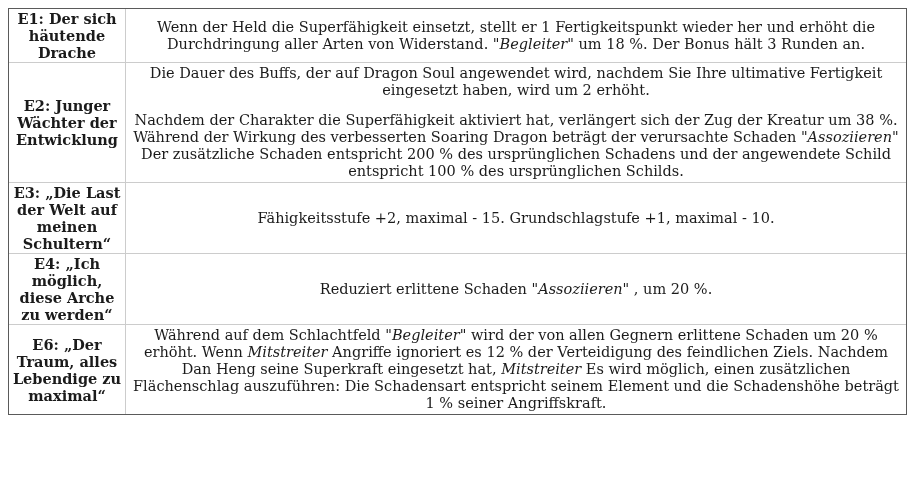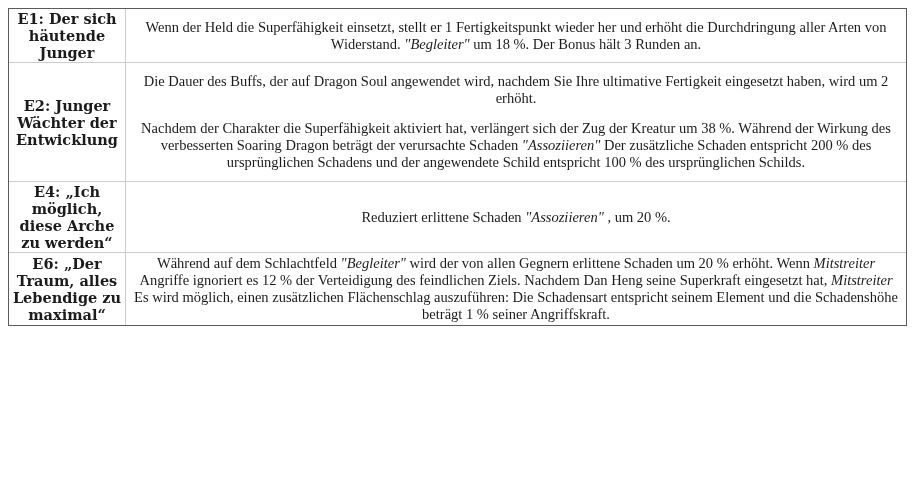--- a/index.html
+++ b/index.html
@@ -34,56 +34,65 @@
   }
   .t-row:last-child .t-cell { border-bottom: none; }
   .label-cell {
     width: 112px;
     border-right: 1px solid #cccccc;
     padding: 1px 2px;
     font-weight: bold;
   }
   .label-prefix { font-weight: bold; }
   .desc-cell { padding: 2px 6px; }
-  .desc-cell p { margin: 0; font-family: Liberation Serif, serif; }
+  .desc-cell p { margin: 0; }
   .desc-cell p + p { margin-top: 13px; }
   .desc-cell em { font-style: italic; }
   
   .t-row:nth-child(1) { height: 53px; }
   .t-row:nth-child(2) { height: 119px; }
   .t-row:nth-child(3) { height: 70px; }
   .t-row:nth-child(4) { height: 66px; }
   .t-row:nth-child(5) { height: 64px; }
   .t-row:nth-child(6) { height: 104px; }
 </style>
 </head>
 <body>
 
 <div class="eidolon-table" id="eidolon-table">
   <div class="t-row">
     <div class="t-cell label-cell">
       <span class="label-prefix">E1: </span>
-      <b class="label-title">Der sich häutende Junger</b>
+      <b class="label-title">Der sich häutende Drache</b>
     </div>
     <div class="t-cell desc-cell">
         <p><span>Wenn der Held die Superfähigkeit einsetzt, stellt er 1 Fertigkeitspunkt wieder her und erhöht die Durchdringung aller Arten von Widerstand. </span><em>"Begleiter"</em><span> um 18 %. Der Bonus hält 3 Runden an.</span></p>
       </div>
   </div>
 
   <div class="t-row">
     <div class="t-cell label-cell">
       <span class="label-prefix">E2: </span>
       <b class="label-title">Junger Wächter der Entwicklung</b>
     </div>
     <div class="t-cell desc-cell">
         <p><span>Die Dauer des Buffs, der auf Dragon Soul angewendet wird, nachdem Sie Ihre ultimative Fertigkeit eingesetzt haben, wird um 2 erhöht.</span></p>
         <p><span>Nachdem der Charakter die Superfähigkeit aktiviert hat, verlängert sich der Zug der Kreatur um 38 %. Während der Wirkung des verbesserten Soaring Dragon beträgt der verursachte Schaden </span><em>"Assoziieren"</em><span> Der zusätzliche Schaden entspricht 200 % des ursprünglichen Schadens und der angewendete Schild entspricht 100 % des ursprünglichen Schilds.</span></p>
       </div>
   </div>
 
+  <div class="t-row">
+    <div class="t-cell label-cell">
+      <span class="label-prefix">E3: </span>
+      <b class="label-title">„Die Last der Welt auf meinen Schultern“</b>
+    </div>
+    <div class="t-cell desc-cell">
+        <p><span>Fähigkeitsstufe +2, maximal - 15. Grundschlagstufe +1, maximal - 10.</span></p>
+      </div>
+  </div>
 
   <div class="t-row">
     <div class="t-cell label-cell">
       <span class="label-prefix">E4: </span>
       <b class="label-title">„Ich möglich, diese Arche zu werden“</b>
     </div>
     <div class="t-cell desc-cell">
         <p><span>Reduziert erlittene Schaden </span><em>"Assoziieren"</em><span> , um 20 %.</span></p>
       </div>
   </div>

